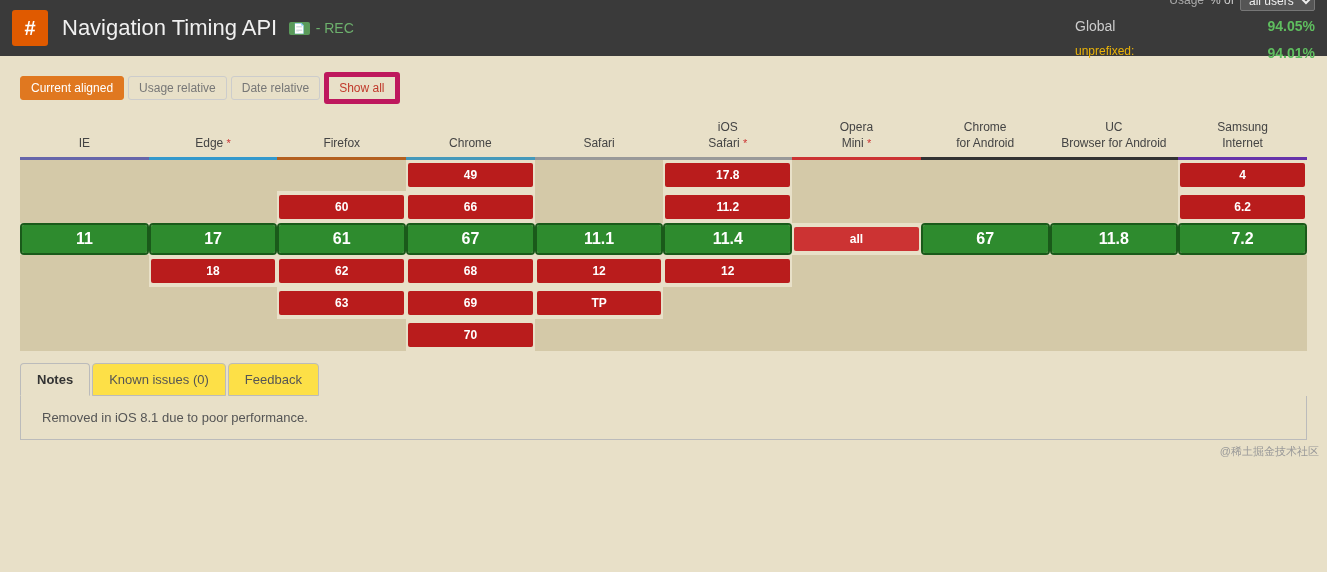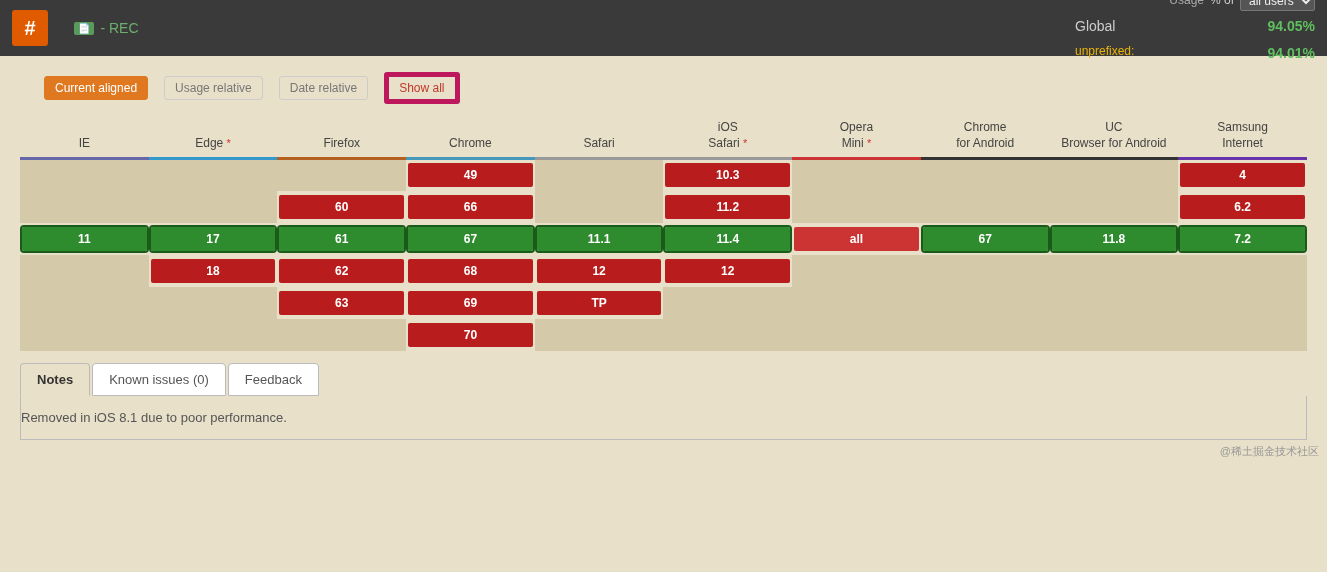--- a/index.html
+++ b/index.html
@@ -88,23 +88,22 @@
       color: #555;
       line-height: 1.5;
       margin-bottom: 14px;
       max-width: 600px;
     }
 
     
     .filter-bar {
       display: flex;
       align-items: center;
-      gap: 16px;
+      gap: 4px;
       margin-bottom: 12px;
-      margin-left: 24px;
     }
     .filter-btn {
       padding: 4px 10px;
       font-size: 12px;
       border-radius: 3px;
       cursor: pointer;
       border: 1px solid transparent;
     }
     .filter-btn.active {
       background: #e07820;
@@ -169,21 +168,21 @@
       background: #b91c1c;
       color: white;
       font-size: 12px;
       font-weight: bold;
       border-radius: 2px;
       padding: 5px 4px;
     }
     .cell-green-current {
       background: #2e8b2e;
       color: white;
-      font-size: 12px;
+      font-size: 16px;
       font-weight: bold;
       border-radius: 2px;
       padding: 5px 4px;
       outline: 2px solid #1a5a1a;
     }
     .cell-red {
       background: #cc3333;
       color: white;
       font-size: 12px;
       font-weight: bold;
@@ -199,37 +198,37 @@
       display: flex;
       margin-top: 12px;
       border-bottom: none;
       gap: 2px;
     }
     .tab-btn {
       padding: 8px 16px;
       font-size: 13px;
       cursor: pointer;
       border: 1px solid #bbb;
-      background: #ffffff;
+      background: #fde047;
       color: #555;
       border-radius: 4px 4px 0 0;
     }
     .tab-btn.active-tab {
       background: #e8e0c8;
       color: #333;
       border-bottom: 1px solid #e8e0c8;
       font-weight: bold;
     }
 
     
     .notes-panel {
       background: #e8e0c8;
       border: 1px solid #bbb;
       border-top: none;
-      padding: 14px 0;
+      padding: 14px 21px;
       font-size: 13px;
       color: #555;
     }
 
     .watermark {
       text-align: right;
       color: #999;
       font-size: 11px;
       padding: 4px 8px;
     }
@@ -251,20 +250,21 @@
       display: flex;
       justify-content: space-between;
       width: 240px;
     }
   </style>
 </head>
 <body>
 
 <div class="top-bar">
   <div class="hash-icon">#</div>
+  <span class="page-title">Navigation Timing API</span>
   <span class="rec-badge">
     <span class="rec-icon">📄</span>
     <span class="rec-text">- REC</span>
   </span>
 
   <div class="usage-panel" style="margin-left:auto;">
     <div class="usage-top-row">
       <span class="usage-label">Usage</span>
       <span>% of</span>
       <select class="usage-select">
@@ -311,21 +311,21 @@
     <tbody id="compat-tbody">
     <tr>
           <td class="cell-tan"></td>
           <td class="cell-tan"></td>
           <td class="cell-tan"></td>
           <td>
             <div class="cell-green">49</div>
           </td>
           <td class="cell-tan"></td>
           <td>
-            <div class="cell-green">10.3</div>
+            <div class="cell-green">17.8</div>
           </td>
           <td class="cell-tan"></td>
           <td class="cell-tan"></td>
           <td class="cell-tan"></td>
           <td>
             <div class="cell-green">4</div>
           </td>
         </tr>
         <tr>
           <td class="cell-tan"></td>

